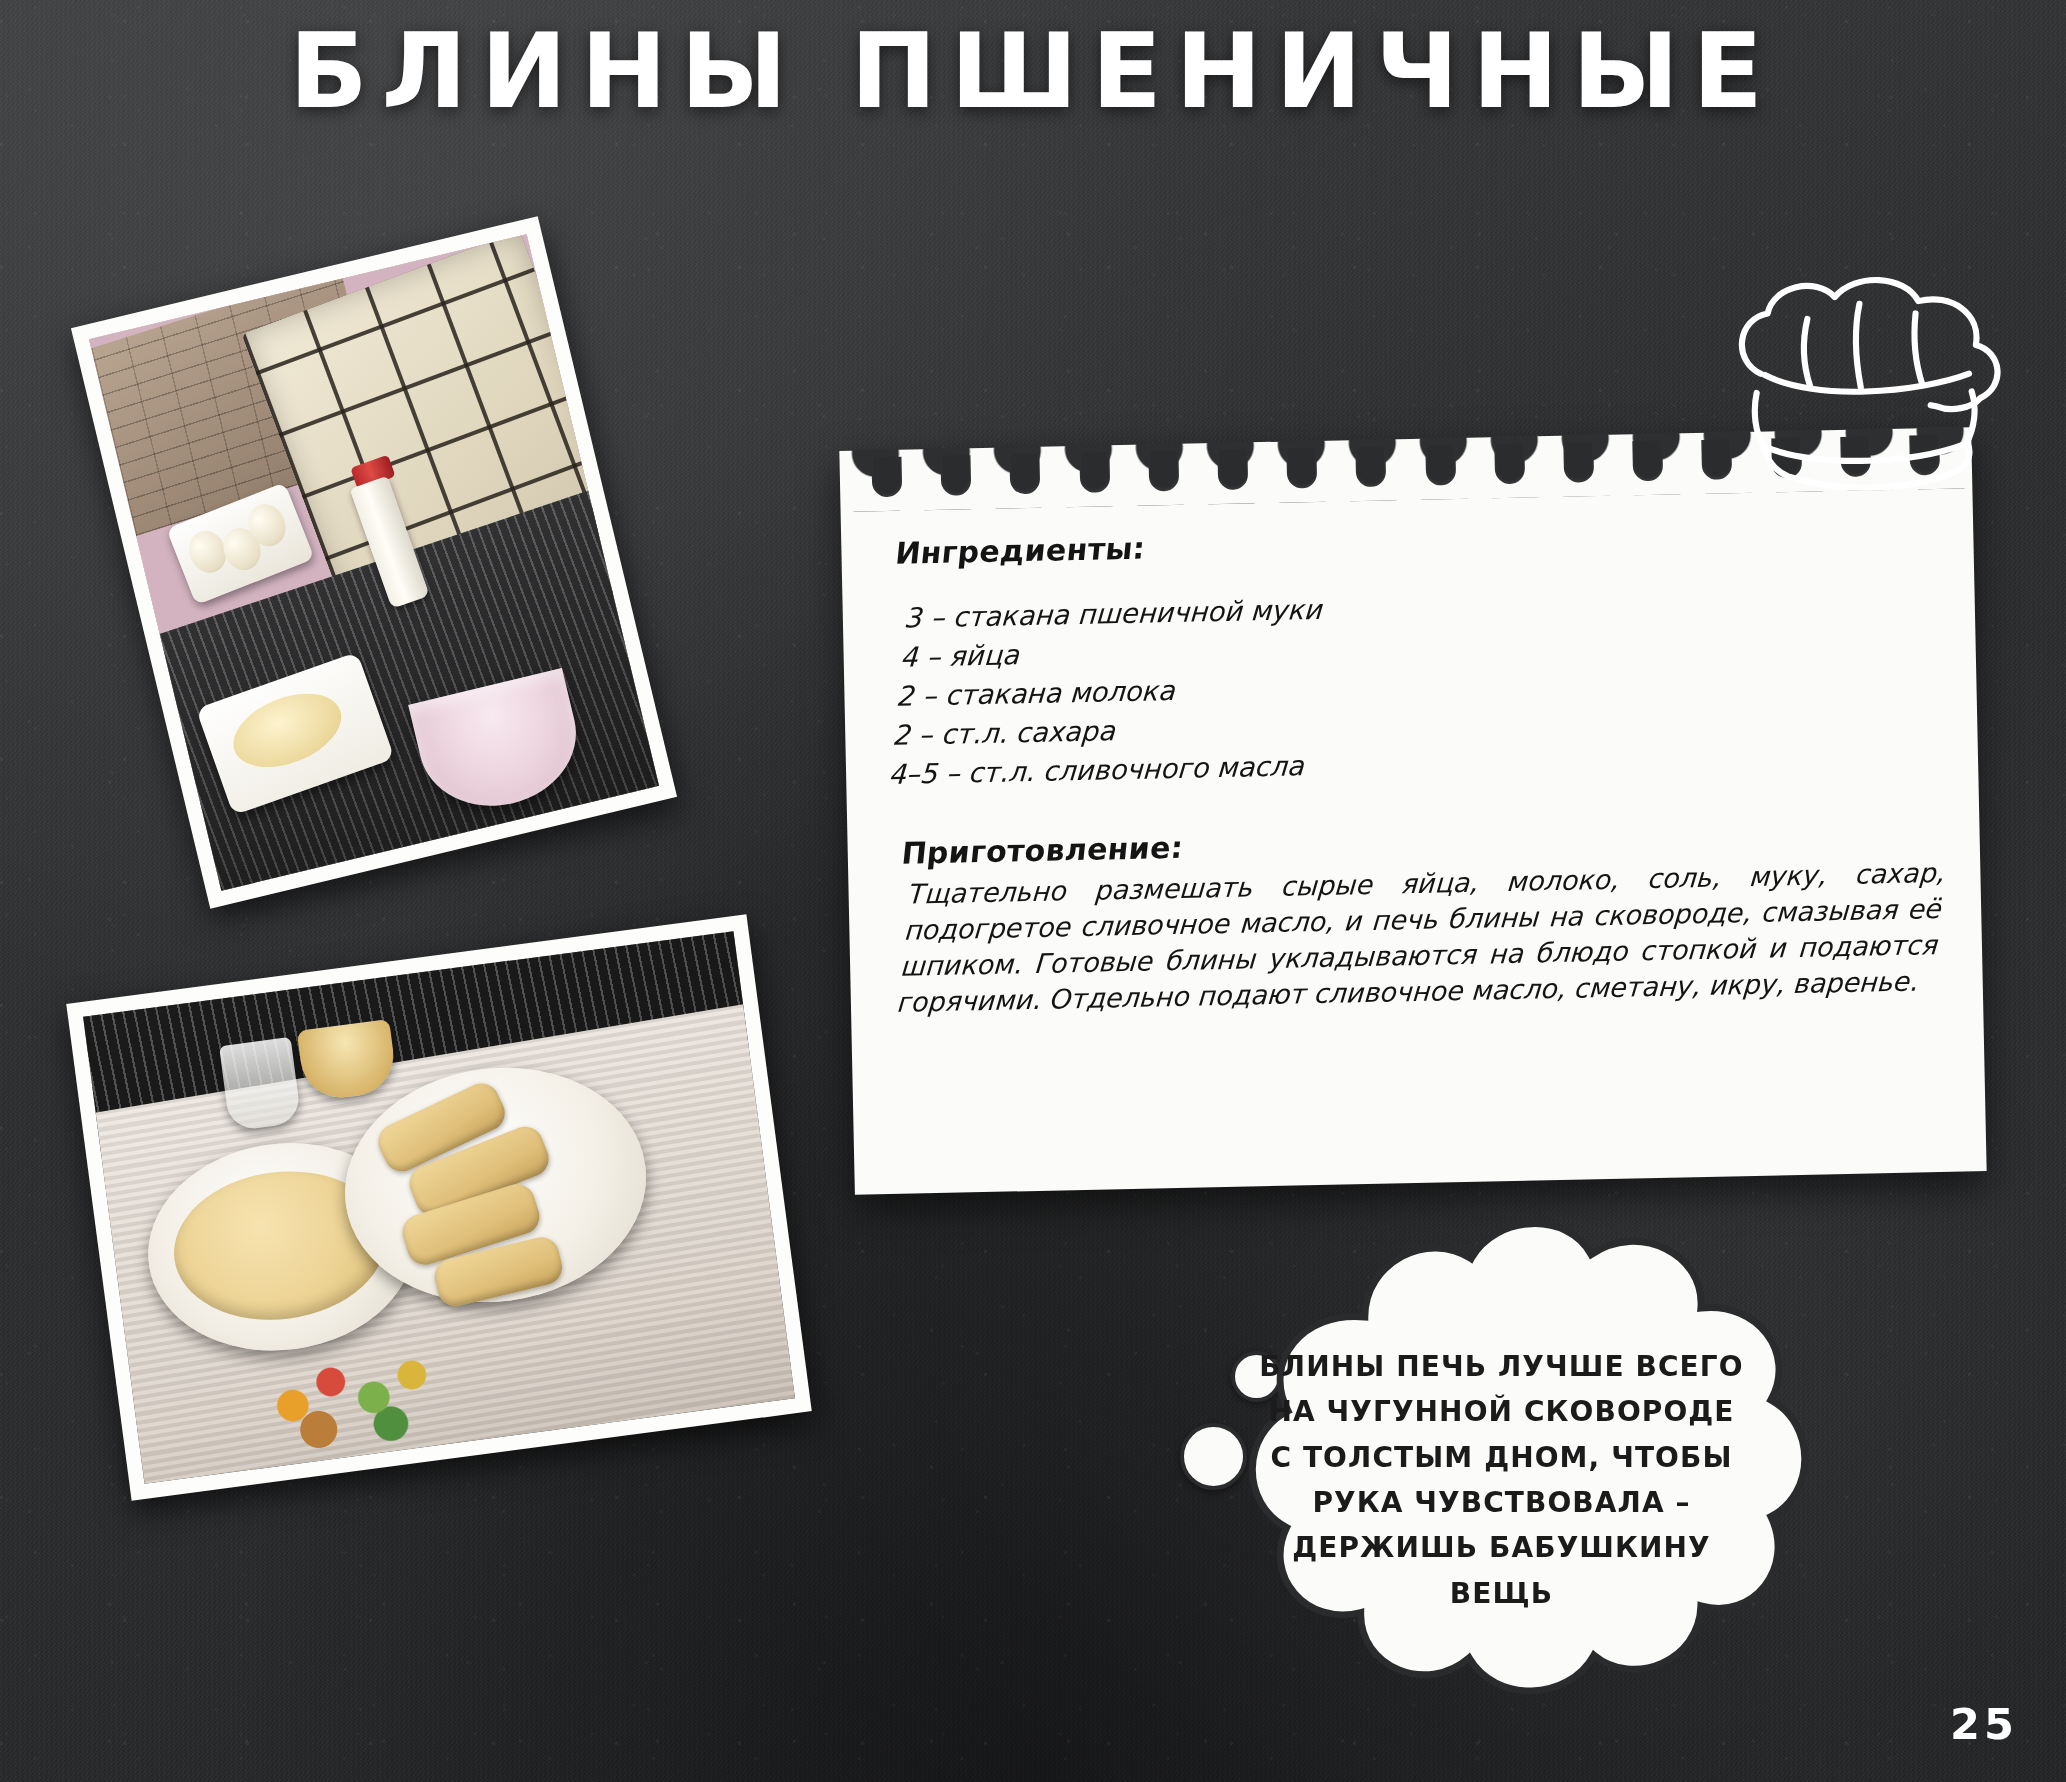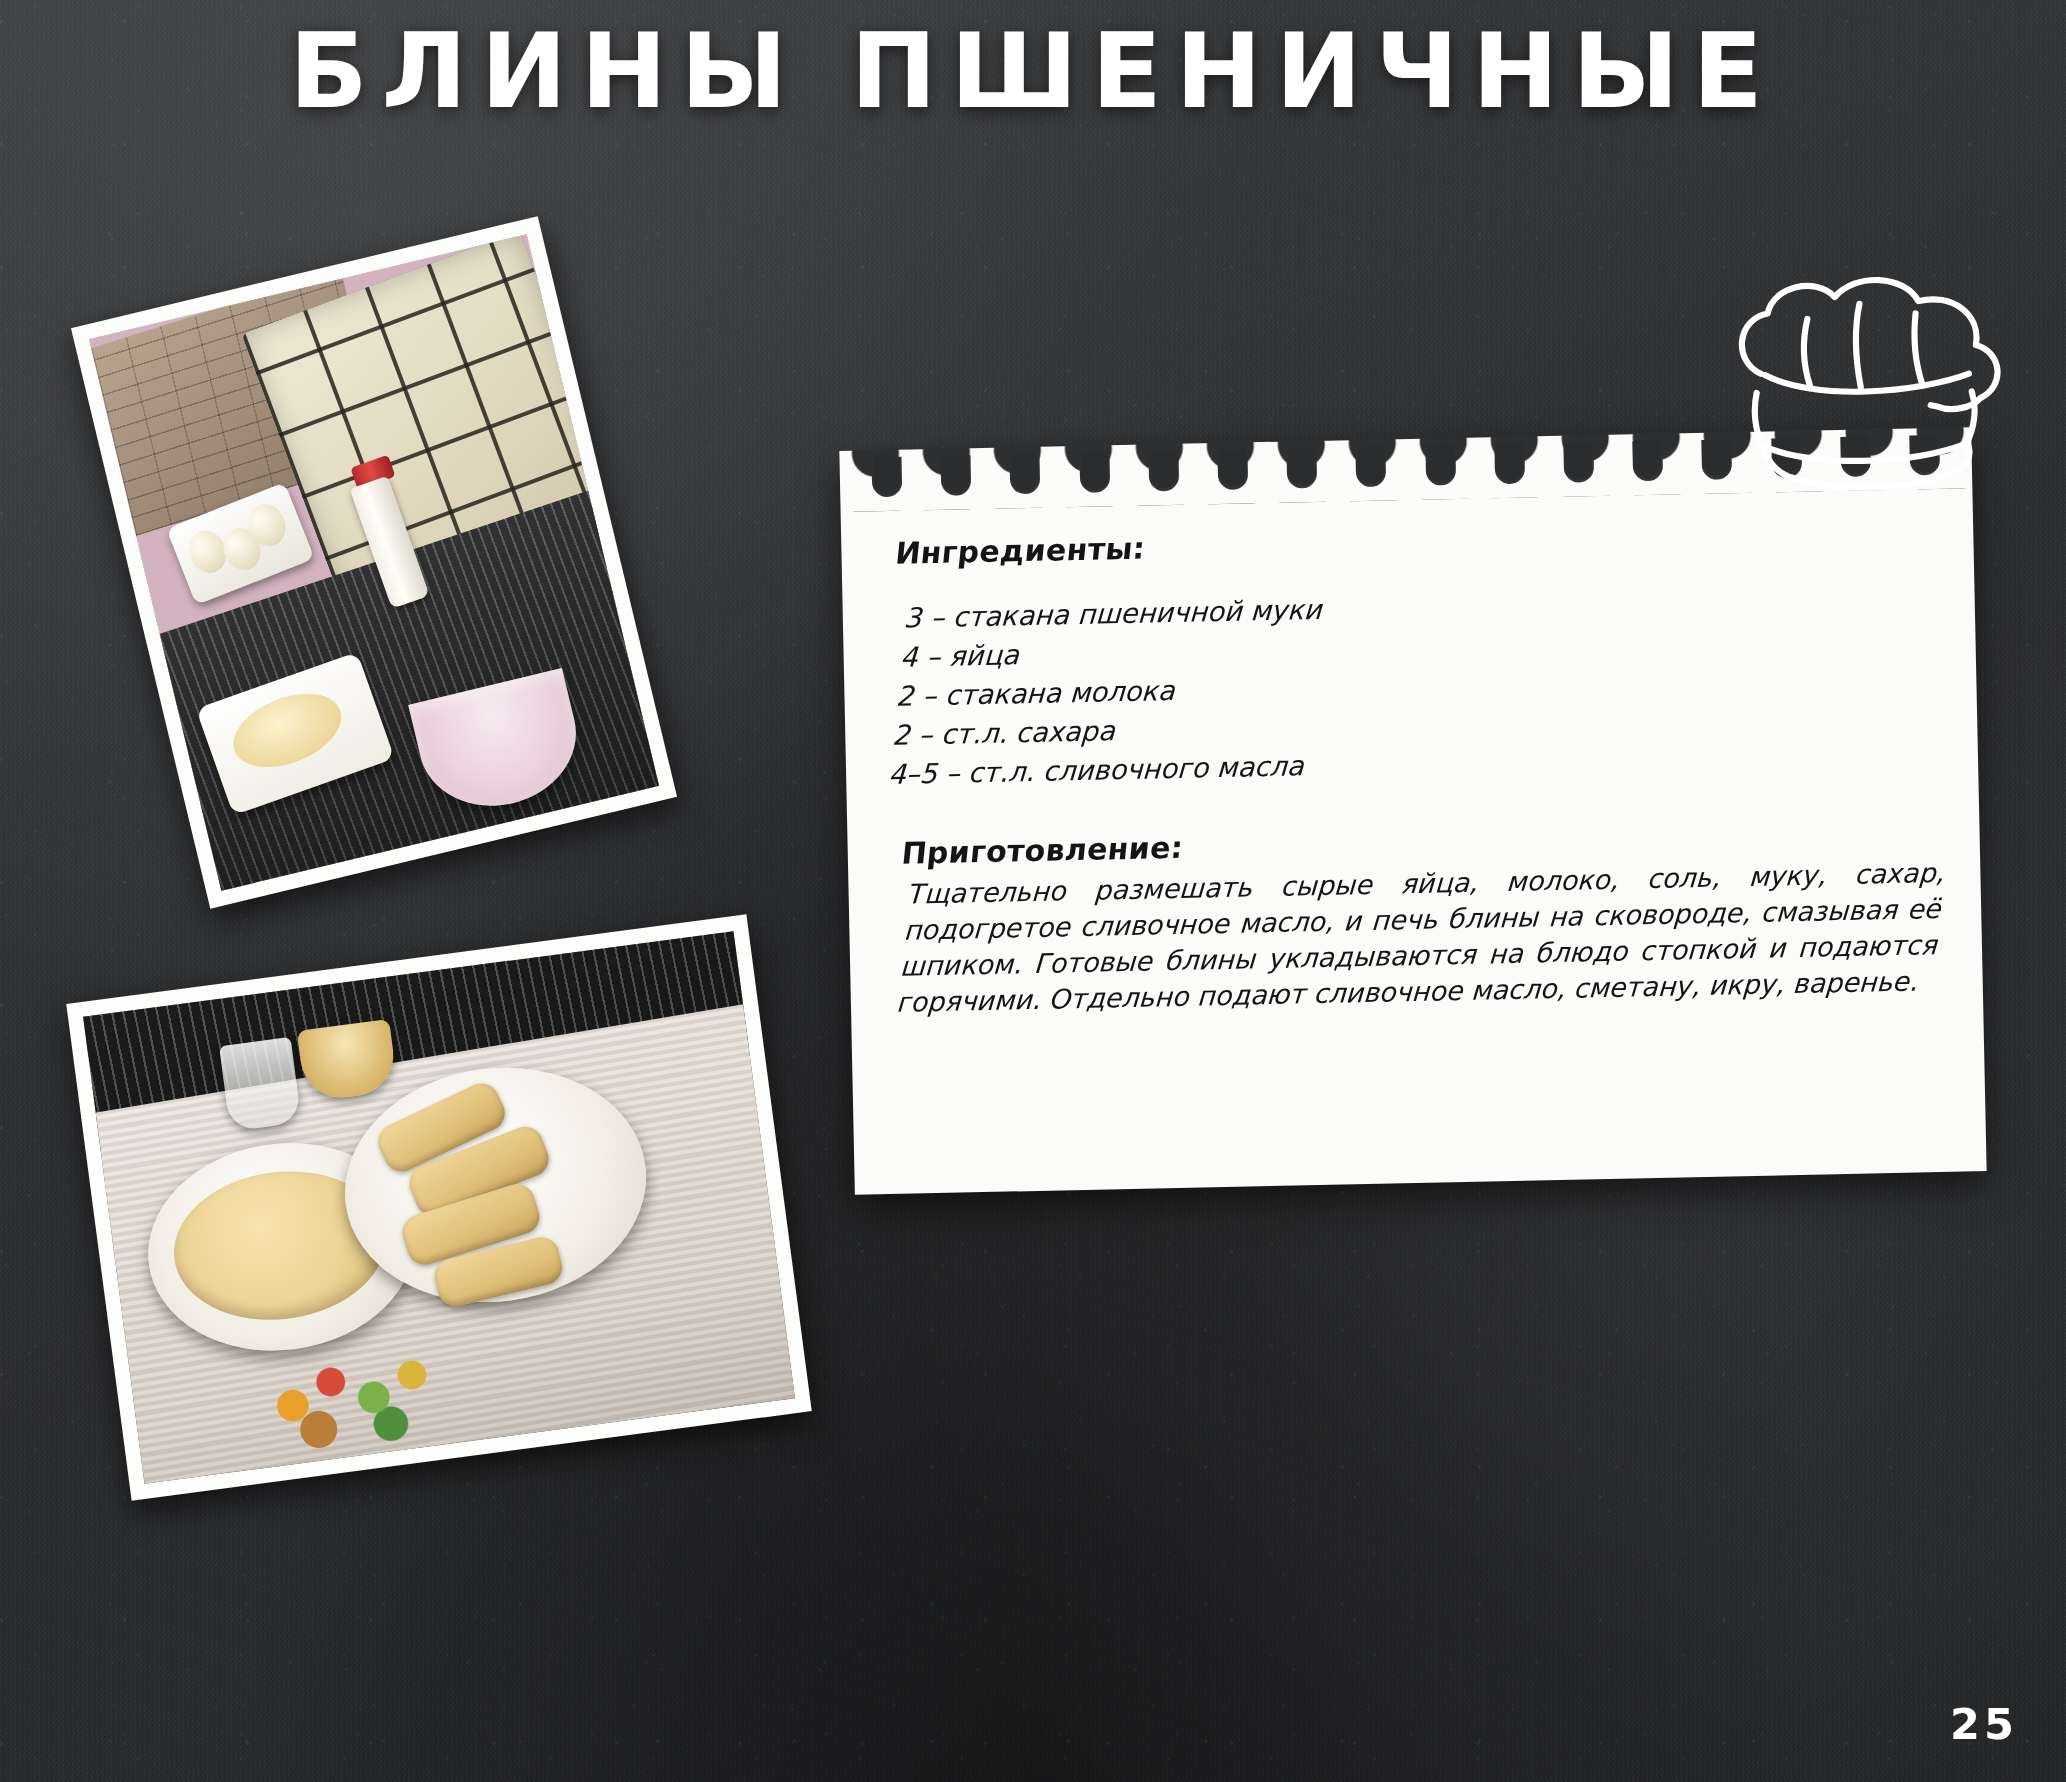--- a/index.html
+++ b/index.html
@@ -450,16 +450,42 @@
         <li>2 – стакана молока</li>
         <li>2 – ст.л. сахара</li>
         <li>4–5 – ст.л. сливочного масла</li>
       </ul>
 
       <div class="h-method">Приготовление:</div>
       <div class="method-body">Тщательно размешать сырые яйца, молоко, соль, муку, сахар, подогретое сливочное масло, и печь блины на сковороде, смазывая её шпиком. Готовые блины укладываются на блюдо стопкой и подаются горячими. Отдельно подают сливочное масло, сметану, икру, варенье.</div>
     </div>
   </div>
 
+  <div id="tip-bubble">
+    <div class="dot" style="left:20.6px; top:226px; width:59px; height:59px;"></div>
+    <div class="dot" style="left:72px; top:154px; width:43px; height:43px;"></div>
+    <svg viewBox="0 0 1000 770" width="686" height="528" style="position:absolute; left:0; top:0;">
+      <path d="M300 175
+               C300 95 392 48 455 90
+               C490 26 596 20 630 84
+               C700 36 796 84 790 162
+               C872 152 930 228 892 296
+               C958 332 958 432 892 466
+               C928 540 866 618 790 596
+               C788 676 692 716 634 668
+               C596 736 490 738 452 672
+               C390 726 292 686 294 606
+               C214 626 152 552 186 482
+               C118 446 120 346 188 312
+               C150 240 210 166 300 175 Z" fill="#fbfbf9" stroke="#2a2b2d" stroke-width="10"></path>
+    </svg>
+    <div class="tip-text">
+      <div>БЛИНЫ ПЕЧЬ ЛУЧШЕ ВСЕГО</div>
+      <div>НА ЧУГУННОЙ СКОВОРОДЕ</div>
+      <div>С ТОЛСТЫМ ДНОМ, ЧТОБЫ</div>
+      <div>РУКА ЧУВСТВОВАЛА –</div>
+      <div>ДЕРЖИШЬ БАБУШКИНУ ВЕЩЬ</div>
+    </div>
+  </div>
 
   <div id="page-number">25</div>
 </div>
 
 
 </body></html>

